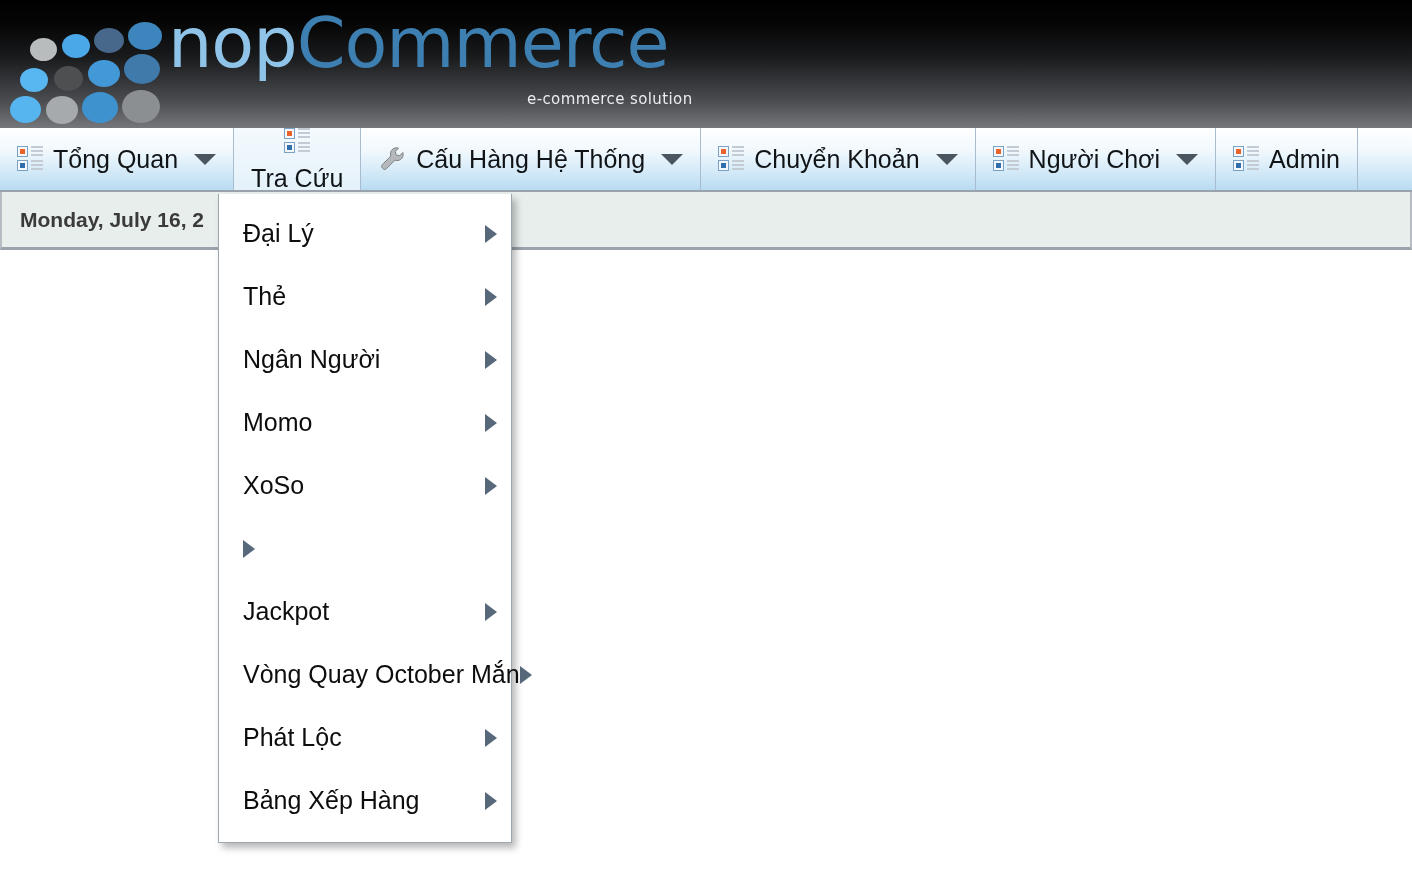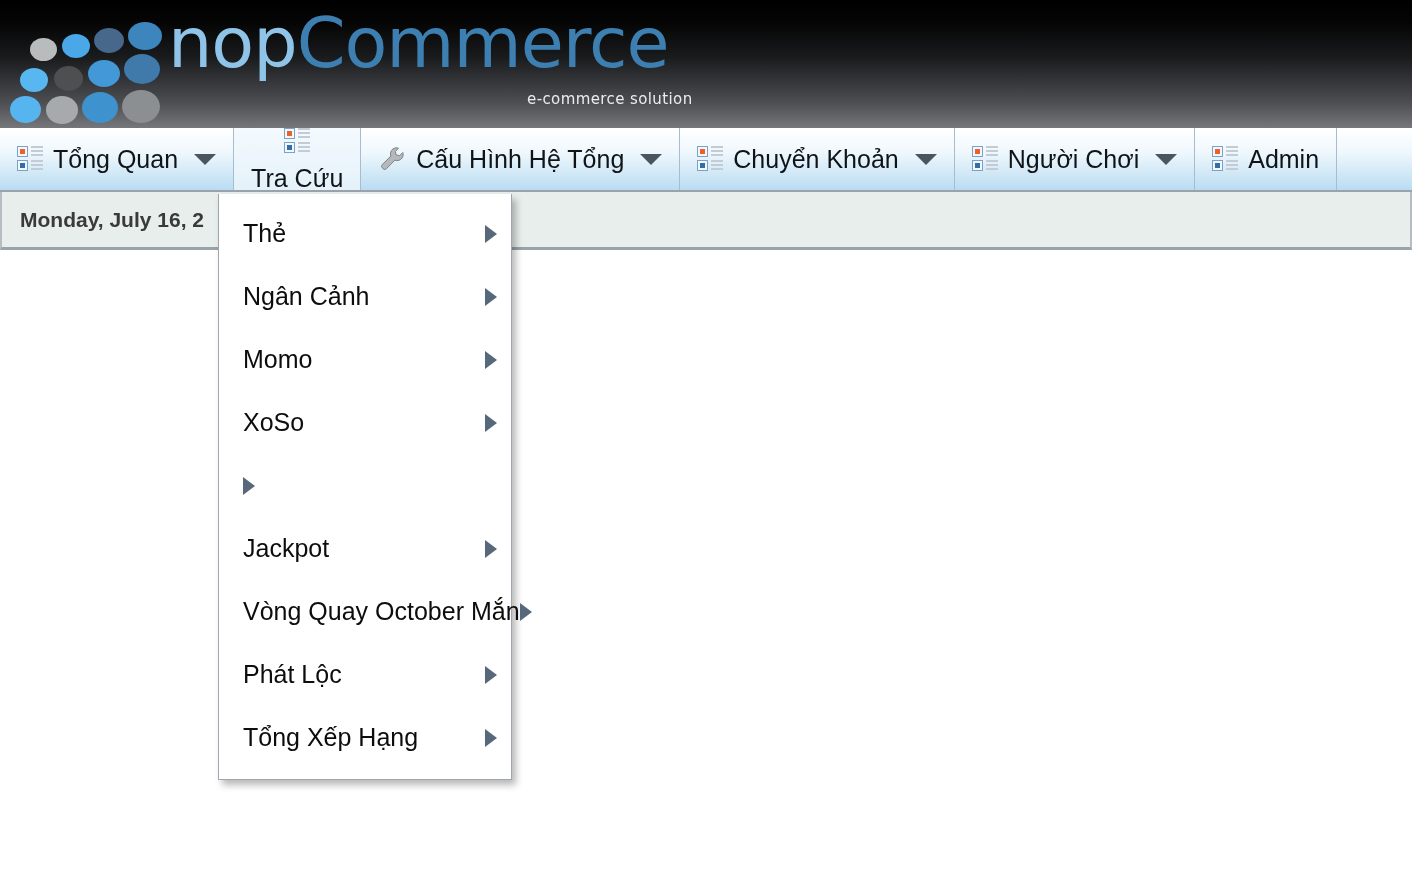--- a/index.html
+++ b/index.html
@@ -262,21 +262,21 @@
               <span></span>
             </span>
           </span>
         </span>
         <span class="menu-label">Tra Cứu</span>
         <span class="caret"></span>
       </div><div class="menu-btn">
         <svg class="wrench-icon" viewBox="0 0 28 28">
           <path d="M20.5 3.2c-3.1-1.1-6.6 0.5-7.7 3.6-0.5 1.4-0.4 2.9 0.1 4.2L4.3 19.6c-0.9 0.9-0.9 2.4 0 3.3l0.8 0.8c0.9 0.9 2.4 0.9 3.3 0l8.6-8.6c1.3 0.5 2.8 0.6 4.2 0.1 3.1-1.1 4.7-4.6 3.6-7.7l-3.3 3.3-3.3-0.9-0.9-3.3 3.2-3.4z" fill="#b6b9bb" stroke="#7e8284" stroke-width="1"></path>
         </svg>
-        <span class="menu-label">Cấu Hình Hệ Tổng</span>
+        <span class="menu-label">Cấu Hàng Hệ Thống</span>
         <span class="caret"></span>
       </div><div class="menu-btn">
         <span class="list-icon">
           <span class="li-row" style="top: 0px;">
             <span class="li-box">
               <i style="background: rgb(232, 98, 42);"></i>
             </span>
             <span class="li-lines">
               <span></span>
               <span></span>
@@ -350,25 +350,29 @@
 </div>
 
 <div id="datebar">
   <span id="date-text">Monday, July 16, 2</span>
 </div>
 
 <div id="page-body"></div>
 
 <div id="dropdown">
     <div class="dd-item">
+      <span class="dd-label">Đại Lý</span>
+      <span class="dd-arrow"></span>
+    </div>
+    <div class="dd-item">
       <span class="dd-label">Thẻ</span>
       <span class="dd-arrow"></span>
     </div>
     <div class="dd-item">
-      <span class="dd-label">Ngân Cảnh</span>
+      <span class="dd-label">Ngân Người</span>
       <span class="dd-arrow"></span>
     </div>
     <div class="dd-item">
       <span class="dd-label">Momo</span>
       <span class="dd-arrow"></span>
     </div>
     <div class="dd-item">
       <span class="dd-label">XoSo</span>
       <span class="dd-arrow"></span>
     </div>
@@ -381,16 +385,16 @@
     </div>
     <div class="dd-item">
       <span class="dd-label">Vòng Quay October Mắn</span>
       <span class="dd-arrow"></span>
     </div>
     <div class="dd-item">
       <span class="dd-label">Phát Lộc</span>
       <span class="dd-arrow"></span>
     </div>
     <div class="dd-item">
-      <span class="dd-label">Tổng Xếp Hạng</span>
+      <span class="dd-label">Bảng Xếp Hàng</span>
       <span class="dd-arrow"></span>
     </div>
   </div>
 
 </body></html>

